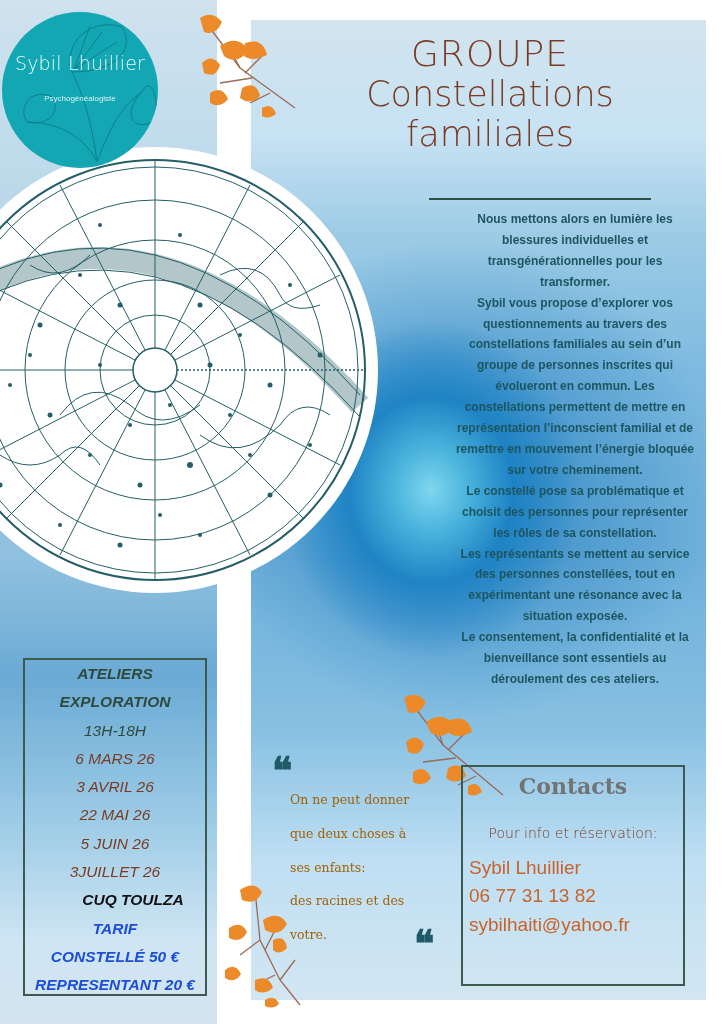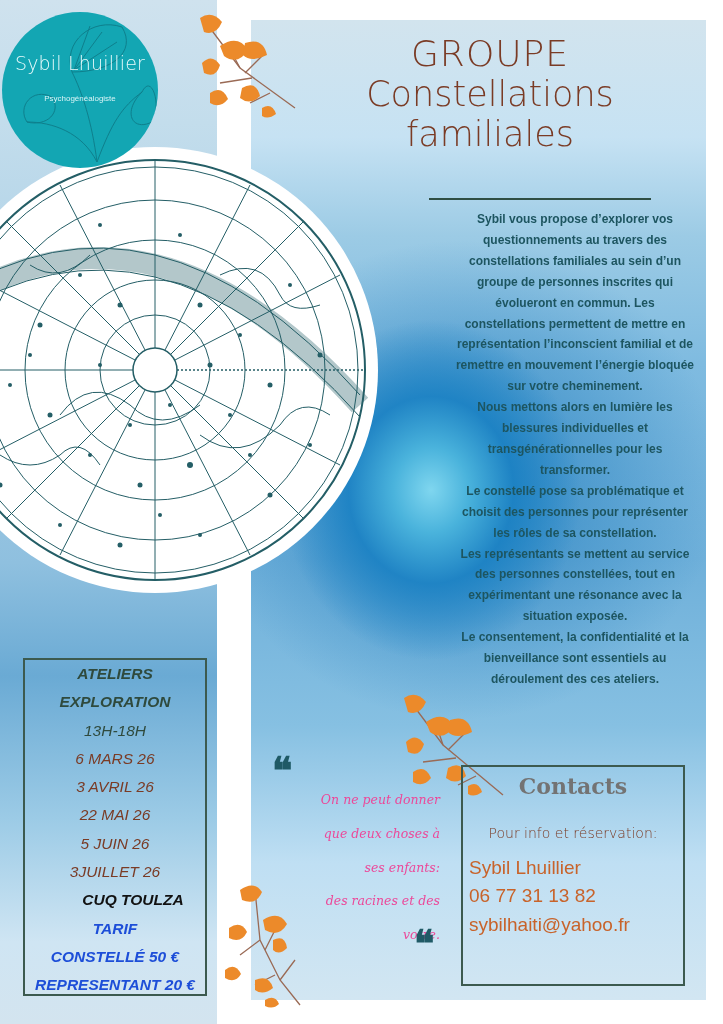--- a/index.html
+++ b/index.html
@@ -68,23 +68,23 @@
   .s-head { color: #2f4a3d; font-weight: bold; }
   .s-time { color: #2f4a3d; }
   .s-date { color: #7a3b25; }
   .s-place { color: #111111; font-weight: bold; padding-left: 36px; }
   .s-price { color: #1d4ed8; font-weight: bold; }
   .quote-mark {
     position: absolute; font-family: "DejaVu Serif", serif; font-weight: bold;
     font-size: 38px; color: #1f5a66; line-height: 1;
   }
   .quote {
-    position: absolute; left: 290px; top: 783px; width: 150px; text-align: right;
-    font-family: "DejaVu Serif", serif; font-style: italic; font-size: 12.5px;
-    line-height: 33.8px; color: #ec4899;
+    position: absolute; left: 290px; top: 783px; width: 150px; text-align: left;
+    font-family: "DejaVu Serif", serif; font-size: 12.5px;
+    line-height: 33.8px; color: #a16207;
   }
   .contacts-box {
     position: absolute; left: 461px; top: 765px; width: 224px; height: 221px;
     border: 2px solid #3c5a4f; box-sizing: border-box;
   }
   .contacts-title {
     position: absolute; left: 0; right: 0; top: 6px; text-align: center;
     font-family: "DejaVu Serif", serif; font-weight: bold; font-size: 22px; color: #737373;
   }
   .contacts-sub {
@@ -238,22 +238,22 @@
 </svg>
 
 <div class="title">
   <div class="l1">GROUPE</div>
   <div class="l2">Constellations</div>
   <div class="l3">familiales</div>
 </div>
 <div class="divider"></div>
 
 <div class="body-text">
+  <p>Nous mettons alors en lumière les blessures individuelles et transgénérationnelles pour les transformer.</p>
   <p>Sybil vous propose d’explorer vos questionnements au travers des constellations familiales au sein d’un groupe de personnes inscrites qui évolueront en commun. Les constellations permettent de mettre en représentation l’inconscient familial et de remettre en mouvement l’énergie bloquée sur votre cheminement.</p>
-  <p>Nous mettons alors en lumière les blessures individuelles et transgénérationnelles pour les transformer.</p>
   <p>Le constellé pose sa problématique et choisit des personnes pour représenter les rôles de sa constellation.</p>
   <p>Les représentants se mettent au service des personnes constellées, tout en expérimentant une résonance avec la situation exposée.</p>
   <p>Le consentement, la confidentialité et la bienveillance sont essentiels au déroulement des ces ateliers.</p>
 </div>
 
 <div class="schedule-box">
   <div class="s-head">ATELIERS</div>
   <div class="s-head">EXPLORATION</div>
   <div class="s-time">13H-18H</div>
   <div class="s-date">6 MARS 26</div>

